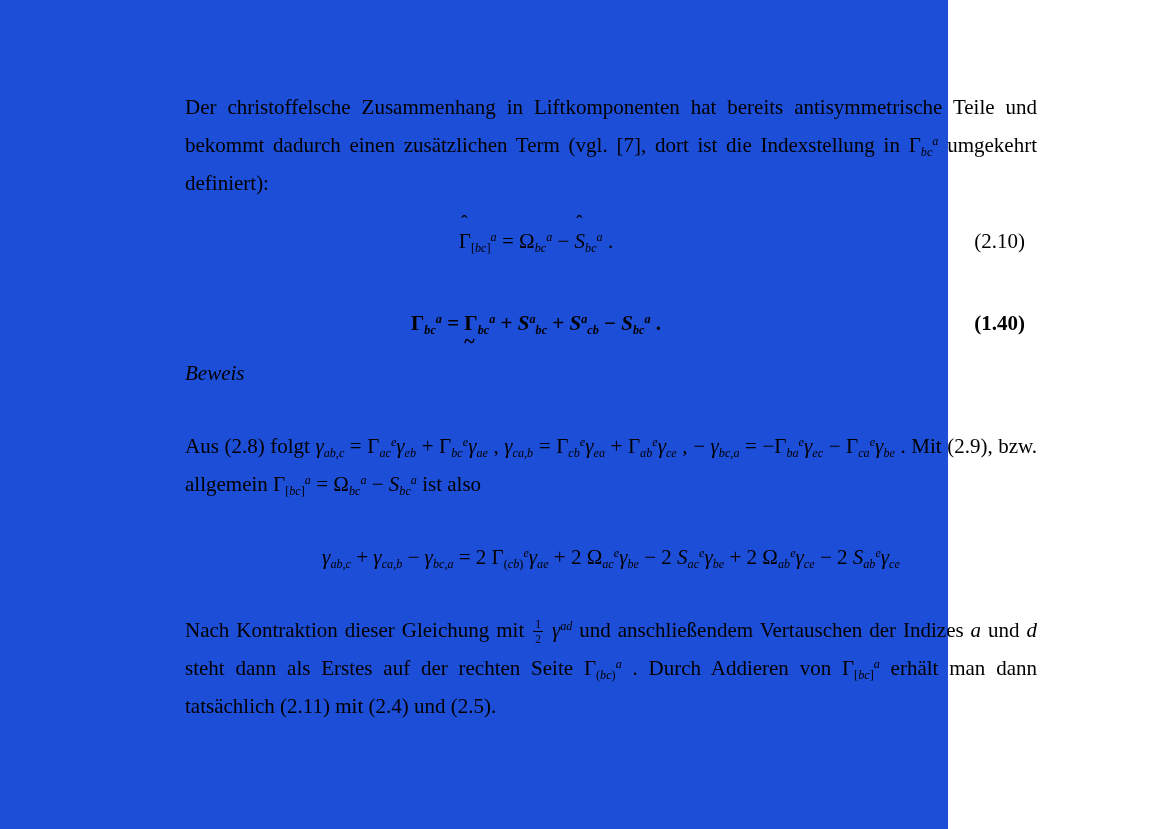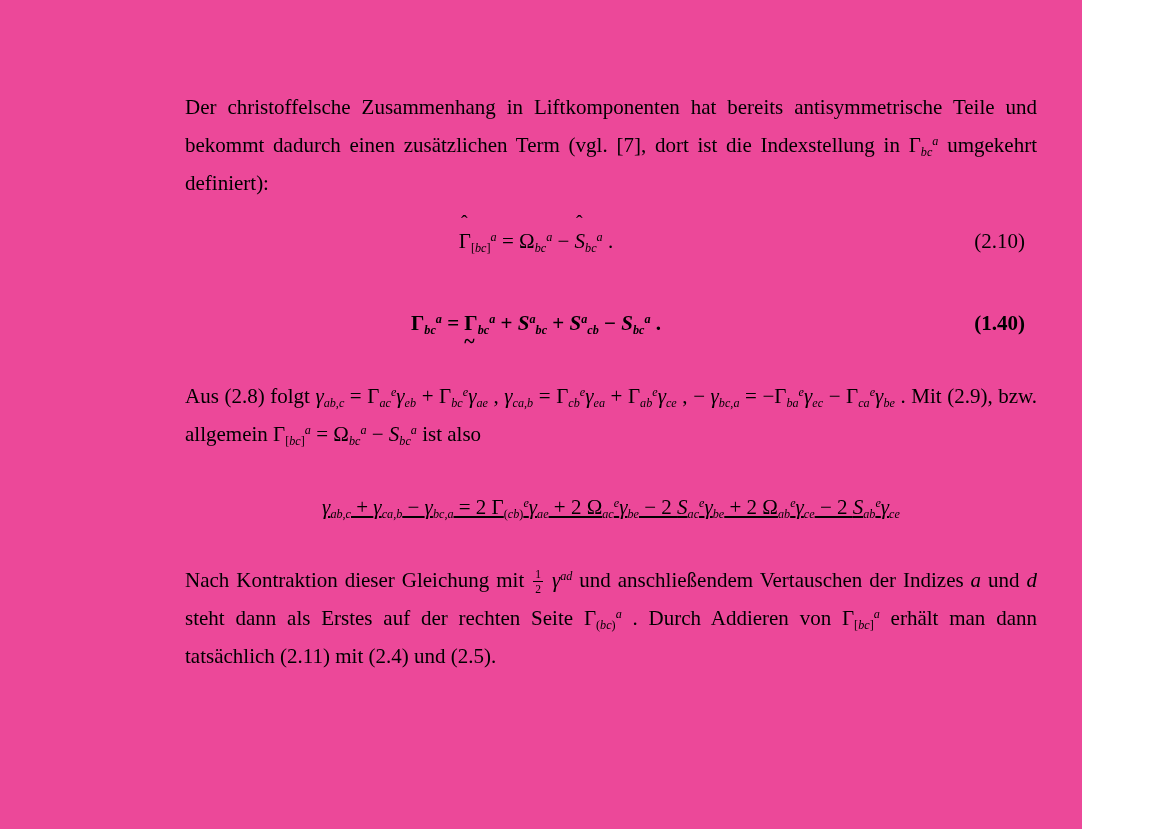--- a/index.html
+++ b/index.html
@@ -3,22 +3,22 @@
 <meta charset="utf-8">
 <style>
   html, body {
     margin: 0; padding: 0;
     width: 1154px; height: 829px;
     background: #ffffff;
     overflow: hidden;
   }
   .page {
     position: relative;
-    width: 1082px; height: 829px;
-    background: #ec4899;
+    width: 948px; height: 829px;
+    background: #1d4ed8;
     color: #000000;
     font-family: "Liberation Serif", serif;
     font-size: 21px;
   }
   .content {
     position: absolute;
     left: 185px; top: 88px;
     width: 852px;
   }
   p.para {
@@ -43,21 +43,21 @@
     position: absolute;
     right: 12px; top: 0;
   }
 
   
   #eq-210        { margin-top: 20px; }
   #para-forderung{ margin-top: 30px; }
   #eq-211        { margin-top: 44px; font-weight: bold; }
   #para-beweis   { margin-top: 12px; }
   #para-aus28    { margin-top: 35px; }
-  #eq-gamma      { margin-top: 35px; text-decoration: underline; }
+  #eq-gamma      { margin-top: 35px; }
   #para-nach     { margin-top: 35px; }
 
   
   .math { white-space: nowrap; }
   .math .it, .it { font-style: italic; }
   .math sub, .math sup {
     font-size: 0.58em;
     line-height: 0;
     letter-spacing: 0;
   }
@@ -100,19 +100,20 @@
   <div class="content">
       <p class="para" id="para-intro"><span>Der christoffelsche Zusammenhang in Liftkomponenten hat bereits antisymmetrische Teile und bekommt dadurch einen zusätzlichen Term (vgl. [7], dort ist die Indexstellung in </span><span class="math"><span>Γ</span><sub><span class="it">bc</span></sub><sup><span class="it">a</span></sup></span><span> umgekehrt definiert):</span></p>
       <div class="equation" id="eq-210">
         <span class="eq-body math"><span class="hat-wrap"><span><span>Γ</span></span><span class="hat">ˆ</span></span><sub><span>[</span><span class="it">bc</span><span>]</span></sub><sup><span class="it">a</span></sup><span> = Ω</span><sub><span class="it">bc</span></sub><sup><span class="it">a</span></sup><span> − </span><span class="hat-wrap"><span><span class="it">S</span></span><span class="hat">ˆ</span></span><sub><span class="it">bc</span></sub><sup><span class="it">a</span></sup><span> .</span></span>
         <span class="eq-number">(2.10)</span>
       </div>
       <div class="equation" id="eq-211">
         <span class="eq-body math"><span>Γ</span><sub><span class="it">bc</span></sub><sup><span class="it">a</span></sup><span> = </span><span class="utld-wrap"><span><span>Γ</span></span><span class="utld">~</span></span><sub><span class="it">bc</span></sub><sup><span class="it">a</span></sup><span> + </span><span class="it">S</span><sup><span class="it">a</span></sup><sub><span class="it">bc</span></sub><span> + </span><span class="it">S</span><sup><span class="it">a</span></sup><sub><span class="it">cb</span></sub><span> − </span><span class="it">S</span><sub><span class="it">bc</span></sub><sup><span class="it">a</span></sup><span> .</span></span>
         <span class="eq-number">(1.40)</span>
       </div>
+      <p class="para italic" id="para-beweis"><span>Beweis</span></p>
       <p class="para" id="para-aus28"><span>Aus (2.8) folgt </span><span class="math"><span class="it">γ</span><sub><span class="it">ab</span><span>,</span><span class="it">c</span></sub><span> = Γ</span><sub><span class="it">ac</span></sub><sup><span class="it">e</span></sup><span class="it">γ</span><sub><span class="it">eb</span></sub><span> + Γ</span><sub><span class="it">bc</span></sub><sup><span class="it">e</span></sup><span class="it">γ</span><sub><span class="it">ae</span></sub><span> ,  </span><span class="it">γ</span><sub><span class="it">ca</span><span>,</span><span class="it">b</span></sub><span> = Γ</span><sub><span class="it">cb</span></sub><sup><span class="it">e</span></sup><span class="it">γ</span><sub><span class="it">ea</span></sub><span> + Γ</span><sub><span class="it">ab</span></sub><sup><span class="it">e</span></sup><span class="it">γ</span><sub><span class="it">ce</span></sub><span> ,  − </span><span class="it">γ</span><sub><span class="it">bc</span><span>,</span><span class="it">a</span></sub><span> = −Γ</span><sub><span class="it">ba</span></sub><sup><span class="it">e</span></sup><span class="it">γ</span><sub><span class="it">ec</span></sub><span> − Γ</span><sub><span class="it">ca</span></sub><sup><span class="it">e</span></sup><span class="it">γ</span><sub><span class="it">be</span></sub></span><span> . Mit (2.9), bzw. allgemein </span><span class="math"><span>Γ</span><sub><span>[</span><span class="it">bc</span><span>]</span></sub><sup><span class="it">a</span></sup><span> = Ω</span><sub><span class="it">bc</span></sub><sup><span class="it">a</span></sup><span> − </span><span class="it">S</span><sub><span class="it">bc</span></sub><sup><span class="it">a</span></sup></span><span> ist also</span></p>
       <div class="equation no-number" id="eq-gamma">
         <span class="eq-body math"><span class="it">γ</span><sub><span class="it">ab</span><span>,</span><span class="it">c</span></sub><span> + </span><span class="it">γ</span><sub><span class="it">ca</span><span>,</span><span class="it">b</span></sub><span> − </span><span class="it">γ</span><sub><span class="it">bc</span><span>,</span><span class="it">a</span></sub><span> = 2 Γ</span><sub><span>(</span><span class="it">cb</span><span>)</span></sub><sup><span class="it">e</span></sup><span class="it">γ</span><sub><span class="it">ae</span></sub><span> + 2 Ω</span><sub><span class="it">ac</span></sub><sup><span class="it">e</span></sup><span class="it">γ</span><sub><span class="it">be</span></sub><span> − 2 </span><span class="it">S</span><sub><span class="it">ac</span></sub><sup><span class="it">e</span></sup><span class="it">γ</span><sub><span class="it">be</span></sub><span> + 2 Ω</span><sub><span class="it">ab</span></sub><sup><span class="it">e</span></sup><span class="it">γ</span><sub><span class="it">ce</span></sub><span> − 2 </span><span class="it">S</span><sub><span class="it">ab</span></sub><sup><span class="it">e</span></sup><span class="it">γ</span><sub><span class="it">ce</span></sub></span>
       </div>
       <p class="para" id="para-nach"><span>Nach Kontraktion dieser Gleichung mit </span><span class="math"><span class="frac"><span class="num">1</span><span class="den">2</span></span><span> </span><span class="it">γ</span><sup><span class="it">ad</span></sup></span><span> und anschließendem Vertauschen der Indizes </span><span class="math"><span class="it">a</span></span><span> und </span><span class="math"><span class="it">d</span></span><span>  steht dann als Erstes auf der rechten Seite </span><span class="math"><span>Γ</span><sub><span>(</span><span class="it">bc</span><span>)</span></sub><sup><span class="it">a</span></sup></span><span> . Durch Addieren von </span><span class="math"><span>Γ</span><sub><span>[</span><span class="it">bc</span><span>]</span></sub><sup><span class="it">a</span></sup></span><span> erhält man dann tatsächlich (2.11) mit (2.4) und (2.5).</span></p>
     </div>
 </div>
 
 </body></html>

